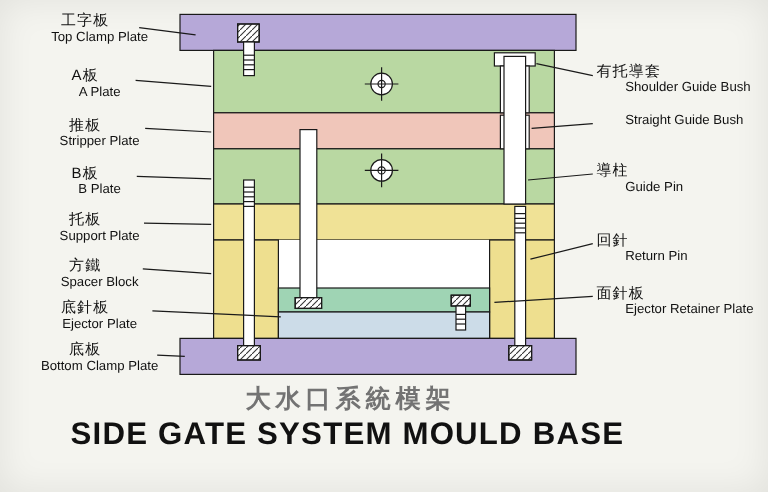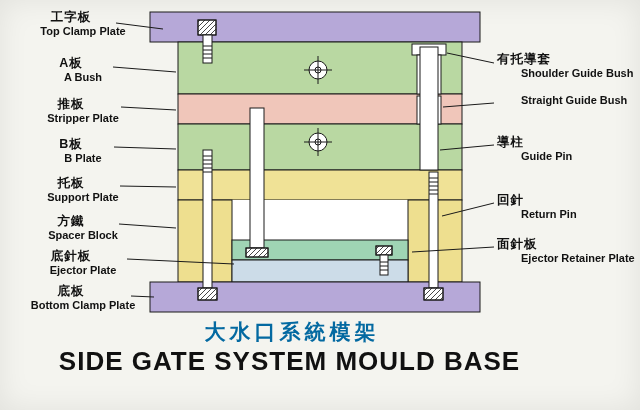--- a/index.html
+++ b/index.html
@@ -10,32 +10,32 @@
   .canvas{
     position:relative;
     width:640px;height:410px;
     background:#f4f4ef;
     overflow:hidden;
     box-shadow:inset 0 0 30px rgba(0,0,0,0.08);
   }
   svg.drawing{position:absolute;left:0;top:0;}
   .lbl{
     position:absolute;
-    font-weight:bold;
+    font-weight:normal;
     color:#111;
     line-height:14px;
   }
   .lbl-left{left:0;width:142px;text-align:center;}
   .lbl-right{left:497px;width:143px;text-align:left;}
   .lbl .zh{font-size:12.5px;letter-spacing:1px;}
   .lbl .en{font-size:11px;padding-left:24px;}
   .title-zh{
     position:absolute;top:318px;left:0;width:584px;
     text-align:center;font-size:21px;font-weight:bold;
-    letter-spacing:4px;color:#0369a1;
+    letter-spacing:4px;color:#737373;
   }
   .title-en{
     position:absolute;top:346px;left:0;width:579px;
     text-align:center;font-size:26px;font-weight:bold;
     letter-spacing:1px;color:#111;
   }
 </style>
 </head>
 <body>
 
@@ -145,21 +145,21 @@
       <line x1="494" y1="247" x2="412" y2="252"></line>
     </g>
   </svg>
 
   <div class="lbl lbl-left" style="top:10px">
     <div class="zh">工字板</div>
     <div class="en">Top Clamp Plate</div>
   </div>
   <div class="lbl lbl-left" style="top:56px">
     <div class="zh">A板</div>
-    <div class="en">A Bush</div>
+    <div class="en">A Plate</div>
   </div>
   <div class="lbl lbl-left" style="top:97px">
     <div class="zh">推板</div>
     <div class="en">Stripper Plate</div>
   </div>
   <div class="lbl lbl-left" style="top:137px">
     <div class="zh">B板</div>
     <div class="en">B Plate</div>
   </div>
   <div class="lbl lbl-left" style="top:176px">

